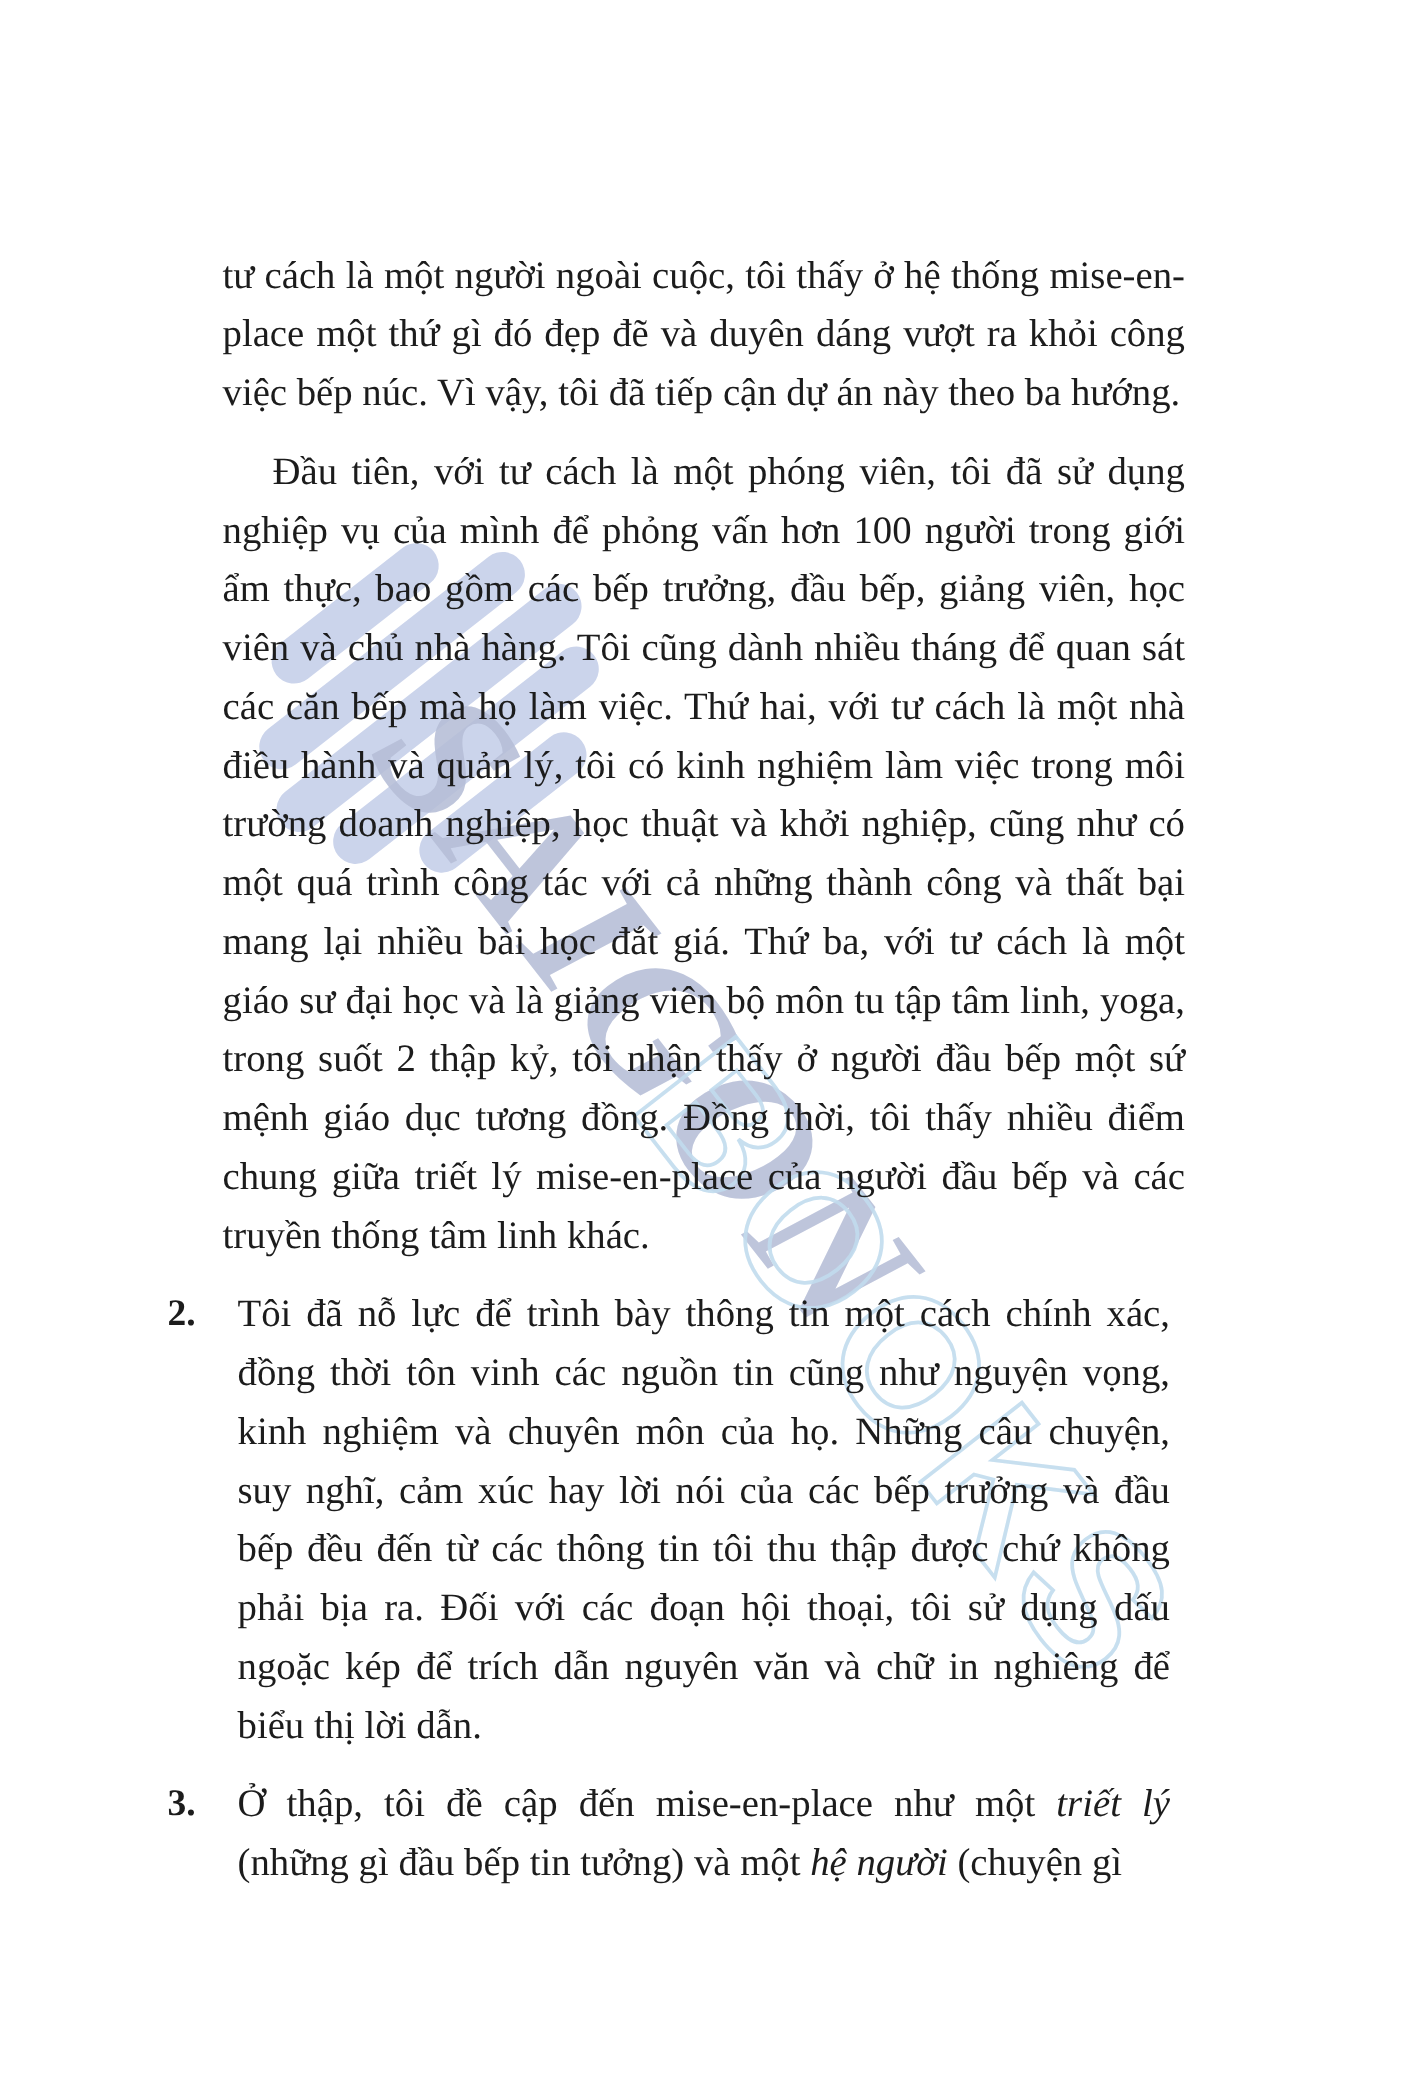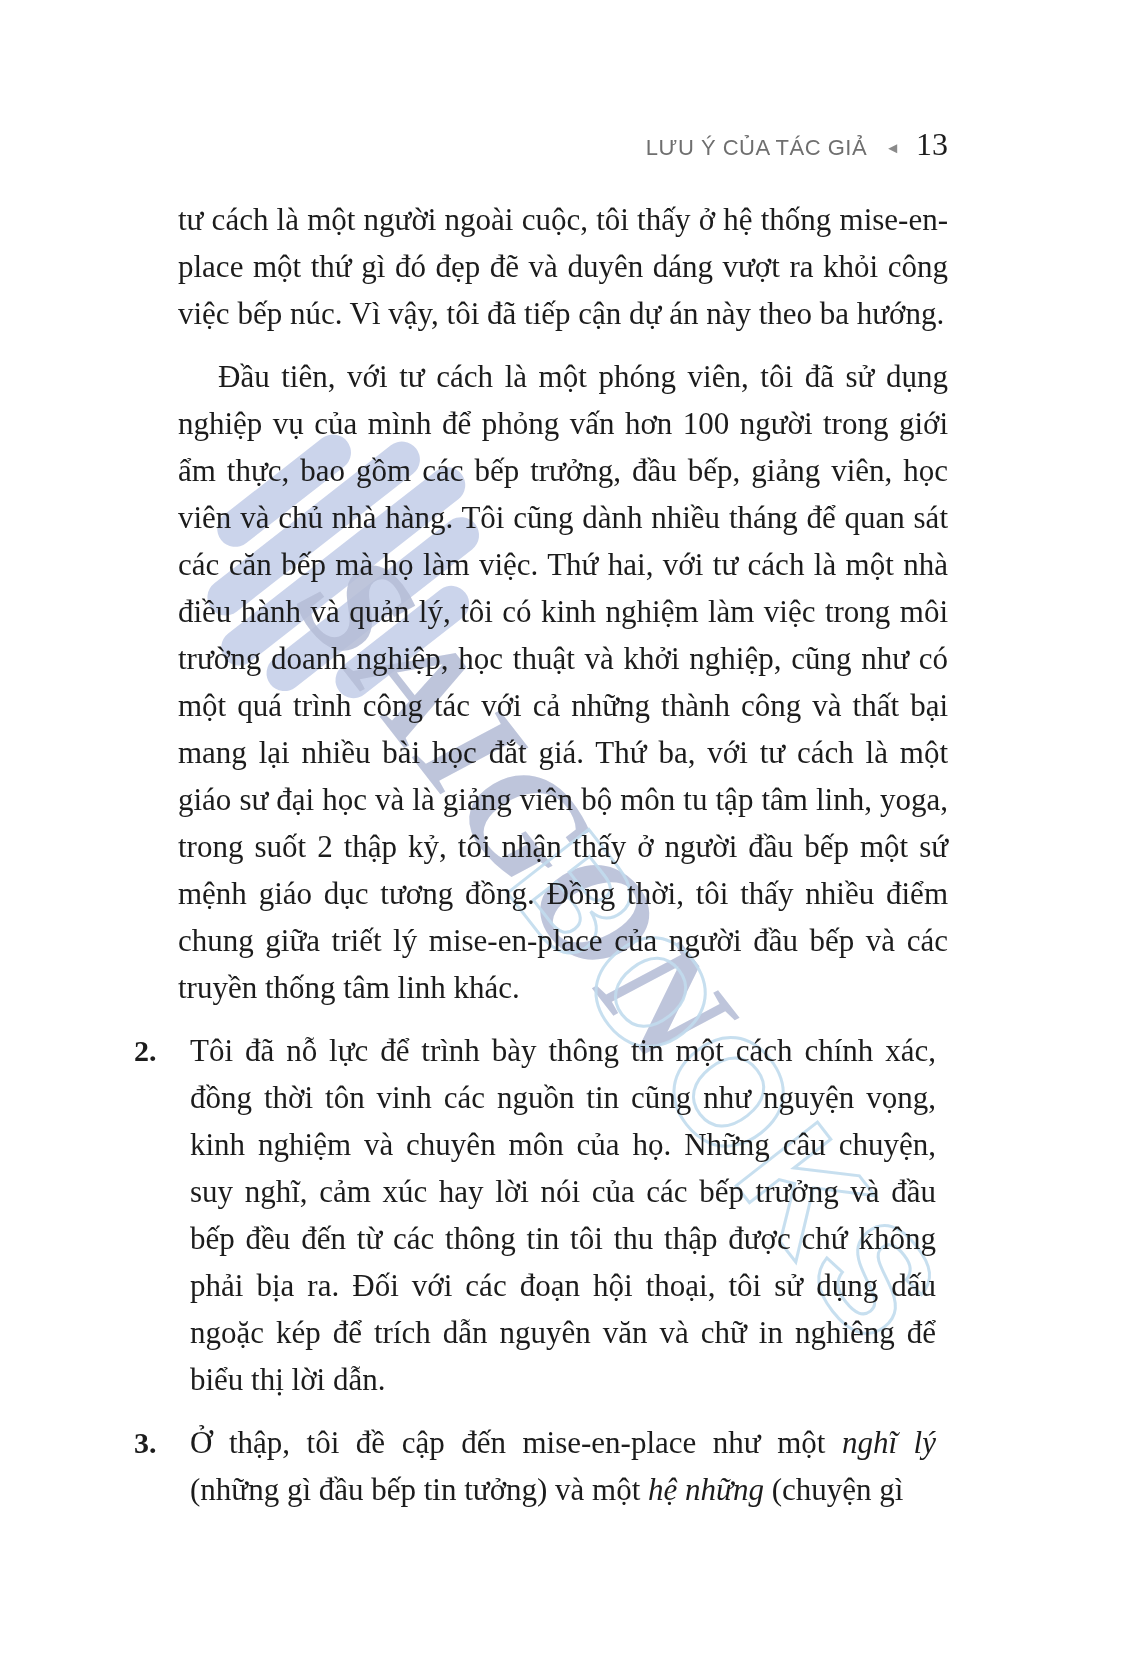--- a/index.html
+++ b/index.html
@@ -85,36 +85,31 @@
         <rect x="70" y="103" width="260" height="36" rx="18"></rect>
         <rect x="50" y="151" width="300" height="36" rx="18"></rect>
         <rect x="70" y="199" width="260" height="36" rx="18"></rect>
         <rect x="120" y="247" width="160" height="36" rx="18"></rect>
       </g>
     </svg>
     <div class="wm-saigon">SAIGON</div>
     <div class="wm-books">BOOKS</div>
   </div>
 
-  <header class="running-header">
-    <span class="rh-title">LƯU Ý CỦA TÁC GIẢ</span>
-    <span class="rh-arrow">◄</span>
-    <span class="rh-page">13</span>
-  </header>
 
   <main class="content">
 
     <p class="para">tư cách là một người ngoài cuộc, tôi thấy ở hệ thống mise-en-place một thứ gì đó đẹp đẽ và duyên dáng vượt ra khỏi công việc bếp núc. Vì vậy, tôi đã tiếp cận dự án này theo ba hướng.</p>
 
     <p class="para indent">Đầu tiên, với tư cách là một phóng viên, tôi đã sử dụng nghiệp vụ của mình để phỏng vấn hơn 100 người trong giới ẩm thực, bao gồm các bếp trưởng, đầu bếp, giảng viên, học viên và chủ nhà hàng. Tôi cũng dành nhiều tháng để quan sát các căn bếp mà họ làm việc. Thứ hai, với tư cách là một nhà điều hành và quản lý, tôi có kinh nghiệm làm việc trong môi trường doanh nghiệp, học thuật và khởi nghiệp, cũng như có một quá trình công tác với cả những thành công và thất bại mang lại nhiều bài học đắt giá. Thứ ba, với tư cách là một giáo sư đại học và là giảng viên bộ môn tu tập tâm linh, yoga, trong suốt 2 thập kỷ, tôi nhận thấy ở người đầu bếp một sứ mệnh giáo dục tương đồng. Đồng thời, tôi thấy nhiều điểm chung giữa triết lý mise-en-place của người đầu bếp và các truyền thống tâm linh khác.</p>
 
     <div class="list-item">
       <span class="num">2.</span>
       <p class="para">Tôi đã nỗ lực để trình bày thông tin một cách chính xác, đồng thời tôn vinh các nguồn tin cũng như nguyện vọng, kinh nghiệm và chuyên môn của họ. Những câu chuyện, suy nghĩ, cảm xúc hay lời nói của các bếp trưởng và đầu bếp đều đến từ các thông tin tôi thu thập được chứ không phải bịa ra. Đối với các đoạn hội thoại, tôi sử dụng dấu ngoặc kép để trích dẫn nguyên văn và chữ in nghiêng để biểu thị lời dẫn.</p>
     </div>
 
     <div class="list-item">
       <span class="num">3.</span>
-      <p class="para"><span>Ở thập, tôi đề cập đến mise-en-place như một </span><span class="it">nghĩ lý</span><span> (những gì đầu bếp tin tưởng) và một </span><span class="it">hệ những</span><span> (chuyện gì</span></p>
+      <p class="para"><span>Ở thập, tôi đề cập đến mise-en-place như một </span><span class="it">triết lý</span><span> (những gì đầu bếp tin tưởng) và một </span><span class="it">hệ người</span><span> (chuyện gì</span></p>
     </div>
 
   </main>
 </div>
 
 </body></html>

